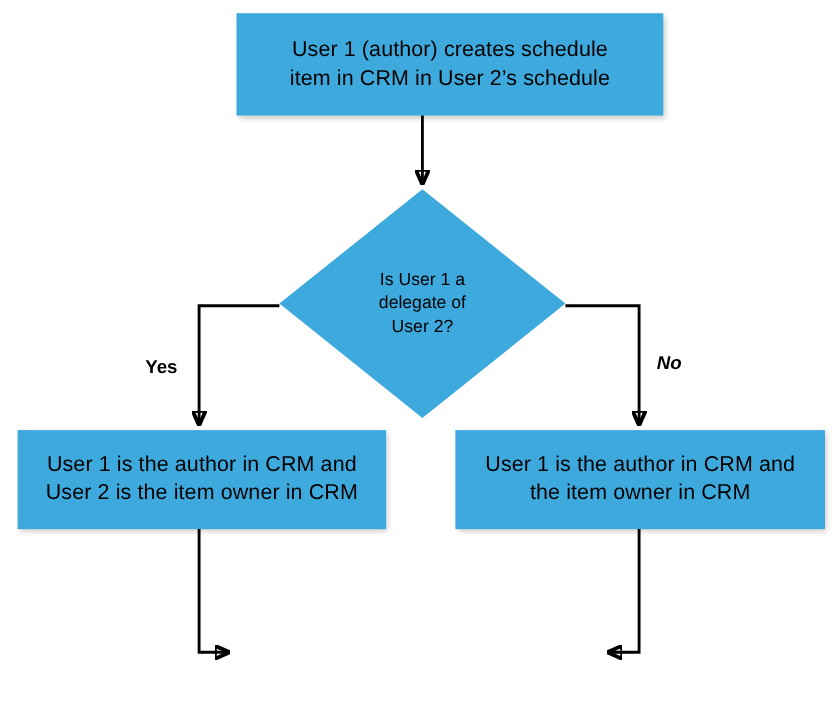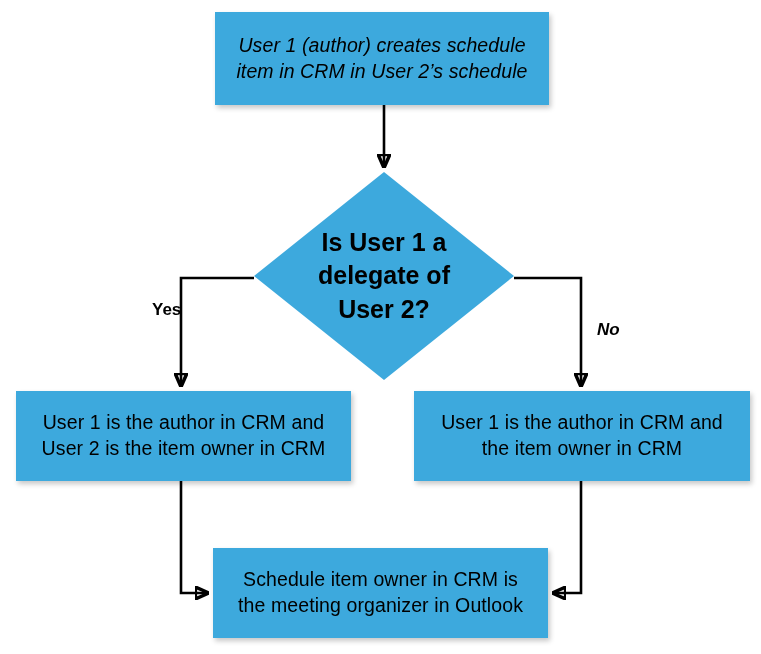--- a/index.html
+++ b/index.html
@@ -43,25 +43,24 @@
     display: block;
     overflow: visible;
   }
   .diamond-label {
     position: absolute;
     display: flex;
     align-items: center;
     justify-content: center;
     text-align: center;
     color: #000000;
-    font-size: 25px;
+    font-size: 16px;
     line-height: 1.33;
     white-space: pre-line;
     z-index: 4;
-    font-weight: bold;
   }
   .edge-label {
     position: absolute;
     font-size: 17px;
     font-weight: bold;
     color: #000000;
     z-index: 5;
     white-space: nowrap;
   }
   #wires {
@@ -96,37 +95,35 @@
 
     <path d="M 254 278 L 181 278 L 181 385" marker-end="url(#arrow)"></path>
 
     <path d="M 514 278 L 581 278 L 581 385" marker-end="url(#arrow)"></path>
 
     <path d="M 181 481 L 181 593 L 207 593" marker-end="url(#arrow)"></path>
 
     <path d="M 581 481 L 581 593 L 554 593" marker-end="url(#arrow)"></path>
   </svg>
 
-  <div class="node box" style="left:215px; top:12px; width:334px; height:93px;font-style:italic;">User 1 (author) creates schedule
+  <div class="node box" style="left:215px; top:12px; width:388px; height:93px;">User 1 (author) creates schedule
 item in CRM in User 2’s schedule</div>
 
   <div class="diamond-wrap" style="left:254px; top:172px; width:260px; height:208px;">
     <svg width="260" height="208" viewBox="0 0 260 208">
       <polygon points="130,0 260,104 130,208 0,104" fill="#3da9dd"></polygon>
     </svg>
   </div>
   <div class="diamond-label" style="left:284px; top:196px; width:200px; height:160px;">Is User 1 a
 delegate of
 User 2?</div>
 
-  <div class="edge-label" style="left:132px; top:300px;margin-left:20px;">Yes</div>
+  <div class="edge-label" style="left:132px; top:324px;">Yes</div>
   <div class="edge-label" style="left:597px; top:320px;font-style:italic;">No</div>
 
   <div class="node box" style="left:16px; top:391px; width:335px; height:90px;">User 1 is the author in CRM and
 User 2 is the item owner in CRM</div>
 
   <div class="node box" style="left:414px; top:391px; width:336px; height:90px;">User 1 is the author in CRM and
 the item owner in CRM</div>
 
-  <div class="node box" style="left:213px; top:548px; width:335px; height:90px;">Schedule item owner in CRM is
-the meeting organizer in Outlook</div>
 
 </div>
 
 </body></html>

